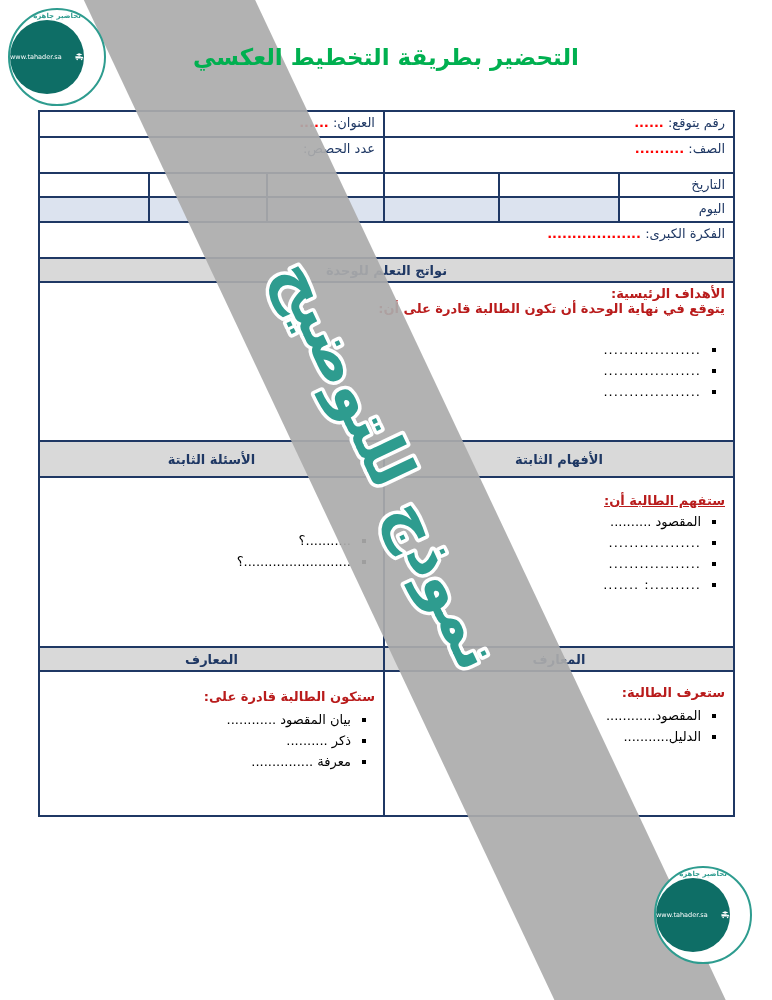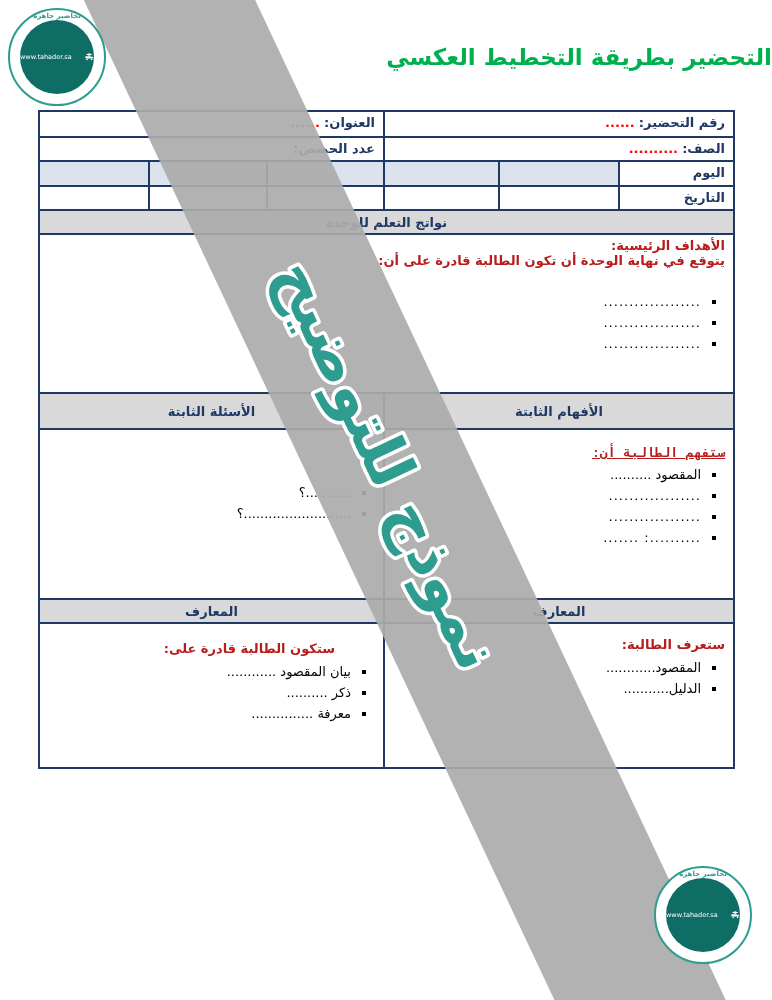--- a/index.html
+++ b/index.html
@@ -9,75 +9,75 @@
     position: relative;
     width: 772px; height: 1000px;
     background: #ffffff;
     overflow: hidden;
     direction: rtl;
   }
 
   
   .title {
     position: absolute; top: 44px; left: 0; right: 0;
-    text-align: right;
+    text-align: center;
     color: #00B050; font-size: 23px; font-weight: bold;
     z-index: 6;
   }
 
   
   table.main {
     position: absolute; top: 110px; right: 37px;
     width: 695px; border-collapse: collapse;
     direction: rtl; table-layout: fixed;
     z-index: 1;
   }
   td {
     border: 2px solid #1F3864;
     vertical-align: top;
     font-size: 13px; color: #000;
     padding: 3px 8px;
   }
-  .label { color: #1F3864; font-weight: bold; }
+  .label { color: #1F3864; font-weight: normal; }
   .dots-red { color: #FF0000; font-weight: bold; letter-spacing: 1px; }
   .hdr {
     background: #D9D9D9; text-align: center;
     color: #1F3864; font-weight: bold; padding: 3px;
     vertical-align: middle;
   }
   .fill { background: #DCE3EF; }
   .red { color: #b91c1c; font-weight: bold; }
-  .u { text-decoration: underline; font-family: Liberation Mono, monospace; }
+  .u { text-decoration: underline; }
 
   ul.dotlist { list-style: square; margin: 0; padding: 0 24px 0 0; }
   ul.dotlist li { margin: 6px 0; letter-spacing: 1px; }
 
   .obj-list { margin-top: 26px !important; }
   .q-list { margin-top: 52px !important; }
-  .skills-intro { margin-right: 40px; }
+  .skills-intro { }
 
   
   .watermark-band {
     position: absolute;
     left: -220px; top: 423px;
     width: 1250px; height: 155px;
     background: rgba(171,171,171,0.92);
     transform: rotate(64.8deg);
     z-index: 5;
     display: flex; align-items: center; justify-content: center;
   }
 
   
   .logo { position: absolute; width: 98px; height: 98px; z-index: 10; }
   .logo-tl { left: 8px; top: 8px; }
   .logo-br { left: 654px; top: 866px; }
   .logo-ring {
     width: 100%; height: 100%; border-radius: 50%;
     background: #ffffff; border: 2.5px solid #2E9C8F;
-    display: flex; align-items: center; justify-content: center;
+    display: flex; align-items: center; justify-content: flex-end;
     position: relative;
   }
   .logo-brand-text {
     position: absolute; top: 2px; width: 100%;
     text-align: center; font-size: 7px; color: #2E9C8F; font-weight: bold;
   }
   .logo-core {
     width: 74px; height: 74px; border-radius: 50%;
     background: #0E6E66;
     display: flex; flex-direction: row; align-items: center; justify-content: center;
@@ -98,57 +98,63 @@
         <col style="width:120px">
         <col style="width:115px">
       <col style="width:117px">
         <col style="width:118px">
         <col style="width:110px">
     </colgroup>
 
     <tbody>
         <tr>
       <td colspan="3" style="height:26px">
-        <span class="label">رقم التحضير:</span>
+        <span class="label">رقم يتوقع:</span>
         <span class="dots-red">......</span>
       </td>
       <td colspan="3">
         <span class="label">العنوان:</span>
         <span class="dots-red">......</span>
       </td>
     </tr>
 
     <tr>
-      <td colspan="3" style="height:24px">
+      <td colspan="3" style="height:36px">
         <span class="label">الصف:</span>
         <span class="dots-red">..........</span>
       </td>
       <td colspan="3">
         <span class="label">عدد الحصص:</span>
       </td>
     </tr>
 
     <tr>
+      <td class="label" style="height:24px">التاريخ</td>
+      <td></td>
+      <td></td>
+      <td></td>
+      <td></td>
+      <td></td>
+    </tr>
+
+    <tr>
       <td class="label" style="height:25px">اليوم</td>
       <td class="fill"></td>
       <td class="fill"></td>
       <td class="fill"></td>
       <td class="fill"></td>
       <td class="fill"></td>
     </tr>
 
     <tr>
-      <td class="label" style="height:24px">التاريخ</td>
-      <td></td>
-      <td></td>
-      <td></td>
-      <td></td>
-      <td></td>
-    </tr>
-
+      <td colspan="6" style="height:36px">
+        <span class="label">الفكرة الكبرى:</span>
+        <span class="dots-red">...................</span>
+      </td>
+    </tr>
 
     <tr>
       <td colspan="6" class="hdr" style="height:24px">نواتج التعلم للوحدة</td>
     </tr>
 
     <tr>
       <td colspan="6" style="height:159px">
         <div class="red">الأهداف الرئيسية:</div>
         <div class="red">يتوقع في نهاية الوحدة أن تكون الطالبة قادرة على أن:</div>
         <ul class="dotlist obj-list">

